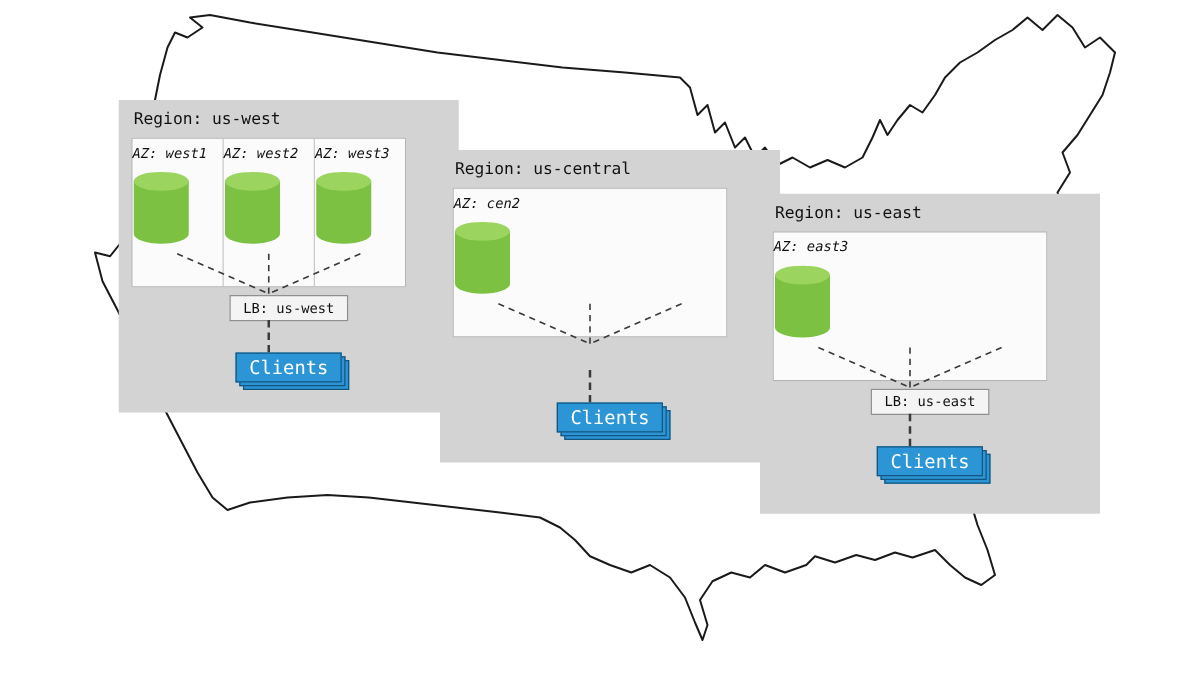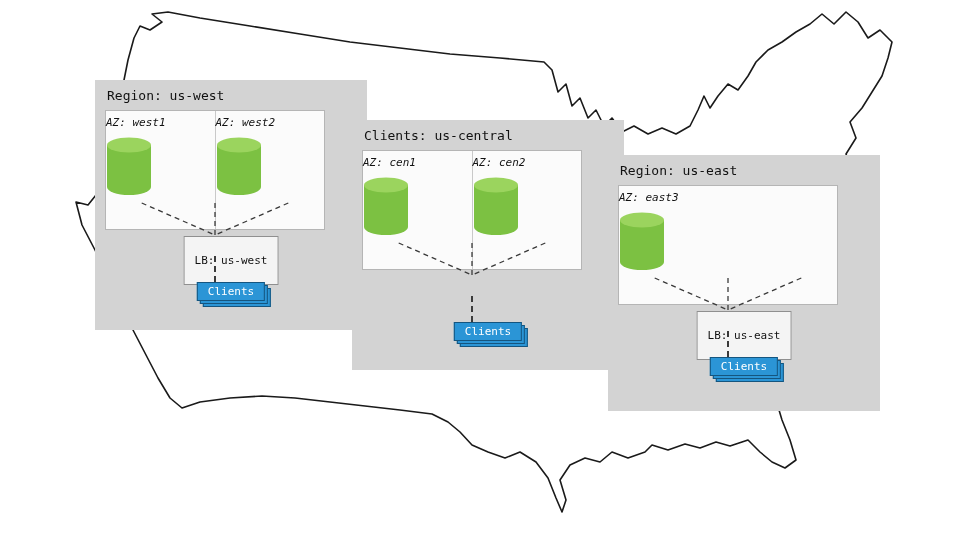--- a/index.html
+++ b/index.html
@@ -20,34 +20,34 @@
   .az-col { flex:1; border-right:1px solid #c9c9c9; display:flex; flex-direction:column; align-items:flex-start;font-style:italic; }
   .az-col:last-child { border-right:none; }
   .az-label { font-size:11px; color:#111; margin-top:5px; white-space:nowrap; }
   .cylinder { margin-top:8px; }
 
   .connector-svg { position:absolute; left:10px; top:122px; width:220px; height:34px; }
 
   .lb-box {
     position:absolute; top:156px; left:50%; transform:translateX(-50%);
     background:#f4f4f4; border:1px solid #8f8f8f; color:#111;
-    font-size:11px; padding:17px 10px; white-space:nowrap;
+    font-size:11px; padding:3px 10px; white-space:nowrap;
   }
   .lb-vline {
     position:absolute; left:119px; top:176px; height:26px; width:0;
     border-left:2px dashed #3a3a3a;
   }
 
   .clients-wrap { position:absolute; top:202px; left:50%; transform:translateX(-50%); }
   .clients-ghost { position:absolute; left:0; top:0; right:0; bottom:0; background:#2b95d6; border:1px solid #14557f; }
   .clients-ghost.g2 { transform:translate(6px,6px); }
   .clients-ghost.g1 { transform:translate(3px,3px); }
   .clients-label {
     position:relative; background:#2b95d6; border:1px solid #14557f; color:#ffffff;
-    font-size:11px; padding:2px 10px; white-space:nowrap;
+    font-size:15px; padding:2px 10px; white-space:nowrap;
   }
 </style>
 </head>
 <body>
 
 <div class="canvas">
 
   <svg class="map-svg" width="960" height="540" viewBox="0 0 960 540">
     <path fill="#ffffff" stroke="#1a1a1a" stroke-width="1.6" stroke-linejoin="round" d="M152,14 L162,22 L150,30 L140,26 L134,38 L128,60 L122,90 L116,125 L110,160 L100,190 L88,205 L76,202 L82,225 L95,250 L108,278 L120,305 L133,330 L146,355 L158,378 L170,398 L182,408
          L200,402 L230,398 L262,396 L295,398 L330,402 L365,406 L400,410 L432,414
@@ -66,45 +66,45 @@
           <ellipse cx="23" cy="8" rx="22" ry="7.5" fill="#9bd45e"></ellipse>
         </svg>
       </div>
       <div class="az-col">
         <span class="az-label">AZ: west2</span>
         <svg class="cylinder" width="46" height="60" viewBox="0 0 46 60">
           <path d="M1,8 L1,50 A22,8 0 0 0 45,50 L45,8" fill="#7cc142"></path>
           <ellipse cx="23" cy="8" rx="22" ry="7.5" fill="#9bd45e"></ellipse>
         </svg>
       </div>
+      <div class="az-col">
+        <span class="az-label">AZ: west3</span>
+        <svg class="cylinder" width="46" height="60" viewBox="0 0 46 60">
+          <path d="M1,8 L1,50 A22,8 0 0 0 45,50 L45,8" fill="#7cc142"></path>
+          <ellipse cx="23" cy="8" rx="22" ry="7.5" fill="#9bd45e"></ellipse>
+        </svg>
+      </div>
     </div>
     <svg class="connector-svg" viewBox="0 0 220 34">
       <line x1="36.7" y1="1" x2="110" y2="33" stroke="#3a3a3a" stroke-width="1.3" stroke-dasharray="5,4"></line>
       <line x1="110" y1="1" x2="110" y2="33" stroke="#3a3a3a" stroke-width="1.3" stroke-dasharray="5,4"></line>
       <line x1="183.3" y1="1" x2="110" y2="33" stroke="#3a3a3a" stroke-width="1.3" stroke-dasharray="5,4"></line>
     </svg>
     <div class="lb-box">LB: us-west</div>
     <div class="lb-vline"></div>
     <div class="clients-wrap">
       <div class="clients-ghost g2"></div>
       <div class="clients-ghost g1"></div>
       <div class="clients-label">Clients</div>
     </div>
   </div>
 
   <div class="region" style="left:352px; top:120px;">
-    <div class="region-title">Clients: us-central</div>
+    <div class="region-title">Region: us-central</div>
     <div class="az-panel">
-      <div class="az-col">
-        <span class="az-label">AZ: cen1</span>
-        <svg class="cylinder" width="46" height="60" viewBox="0 0 46 60">
-          <path d="M1,8 L1,50 A22,8 0 0 0 45,50 L45,8" fill="#7cc142"></path>
-          <ellipse cx="23" cy="8" rx="22" ry="7.5" fill="#9bd45e"></ellipse>
-        </svg>
-      </div>
       <div class="az-col">
         <span class="az-label">AZ: cen2</span>
         <svg class="cylinder" width="46" height="60" viewBox="0 0 46 60">
           <path d="M1,8 L1,50 A22,8 0 0 0 45,50 L45,8" fill="#7cc142"></path>
           <ellipse cx="23" cy="8" rx="22" ry="7.5" fill="#9bd45e"></ellipse>
         </svg>
       </div>
     </div>
     <svg class="connector-svg" viewBox="0 0 220 34">
       <line x1="36.7" y1="1" x2="110" y2="33" stroke="#3a3a3a" stroke-width="1.3" stroke-dasharray="5,4"></line>

